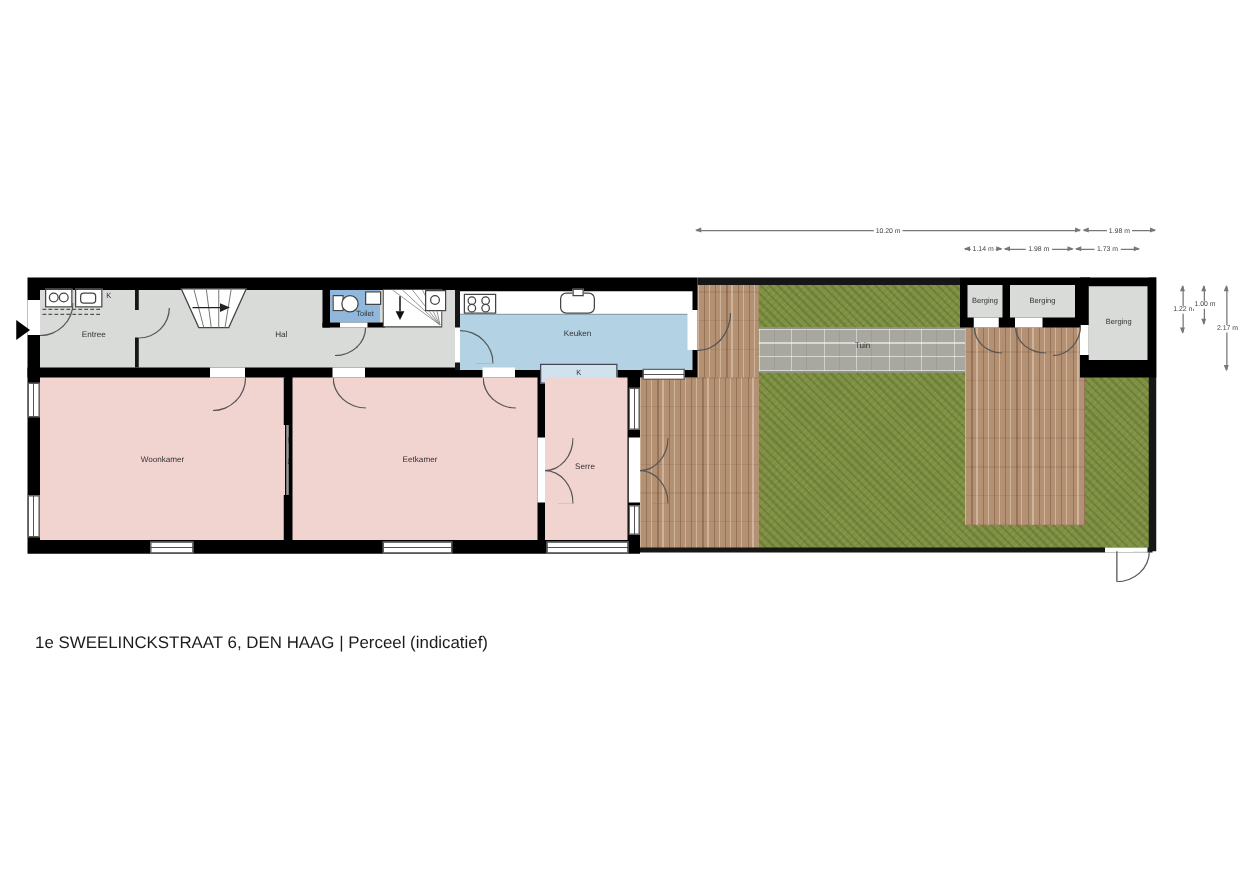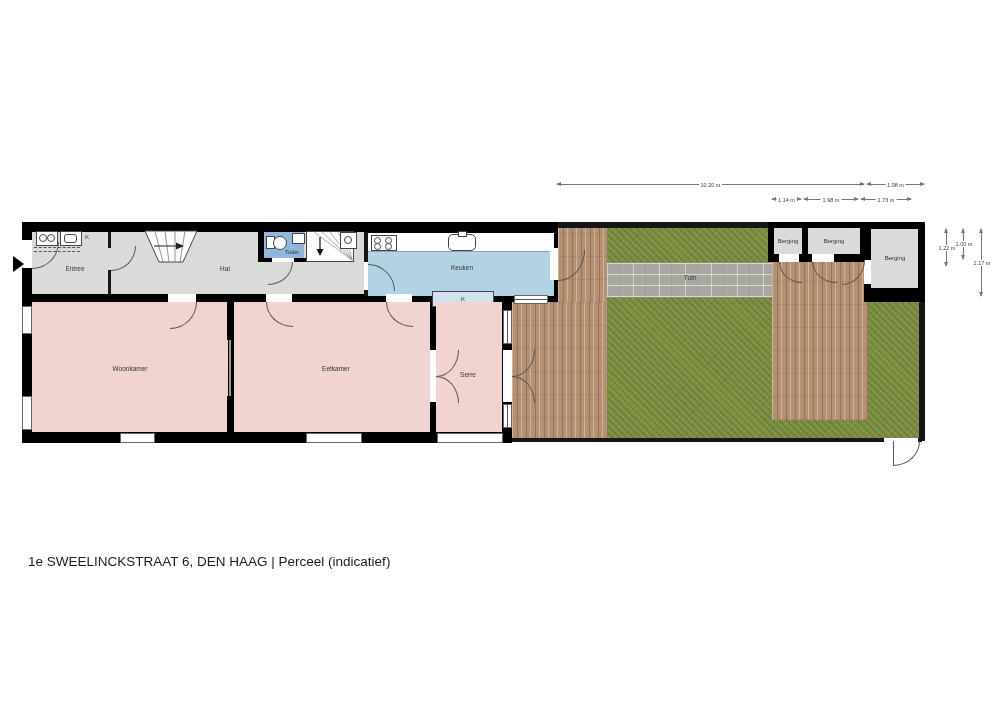--- a/index.html
+++ b/index.html
@@ -54,21 +54,21 @@
   
   .dim-h{position:absolute;height:0;border-top:1px solid #777;}
   .dim-h::before{content:"";position:absolute;left:-1px;top:-3px;border-top:2.5px solid transparent;border-bottom:2.5px solid transparent;border-right:5px solid #777;}
   .dim-h::after{content:"";position:absolute;right:-1px;top:-3px;border-top:2.5px solid transparent;border-bottom:2.5px solid transparent;border-left:5px solid #777;}
   .dim-v{position:absolute;width:0;border-left:1px solid #777;}
   .dim-v::before{content:"";position:absolute;left:-3px;top:-1px;border-left:2.5px solid transparent;border-right:2.5px solid transparent;border-bottom:5px solid #777;}
   .dim-v::after{content:"";position:absolute;left:-3px;bottom:-1px;border-left:2.5px solid transparent;border-right:2.5px solid transparent;border-top:5px solid #777;}
   .dlbl{position:absolute;left:50%;top:0;transform:translate(-50%,-50%);background:#fff;font-size:5.5px;color:#444;padding:0 2px;white-space:nowrap;}
   .dim-v .dlbl{left:0;top:50%;}
   
-  #caption{position:absolute;left:28px;top:506px;font-size:13.5px;color:#1c1c1c;margin-top:48px;}
+  #caption{position:absolute;left:28px;top:506px;font-size:13.5px;color:#1c1c1c;}
   
   #entr-arrow{position:absolute;left:13px;top:256px;width:0;height:0;
     border-top:8px solid transparent;border-bottom:8px solid transparent;border-left:11px solid #000;}
 </style>
 </head>
 <body>
 
 <div id="canvas">
 
   <div class="grass" style="left:558px;top:228px;width:364px;height:213px;"></div>

